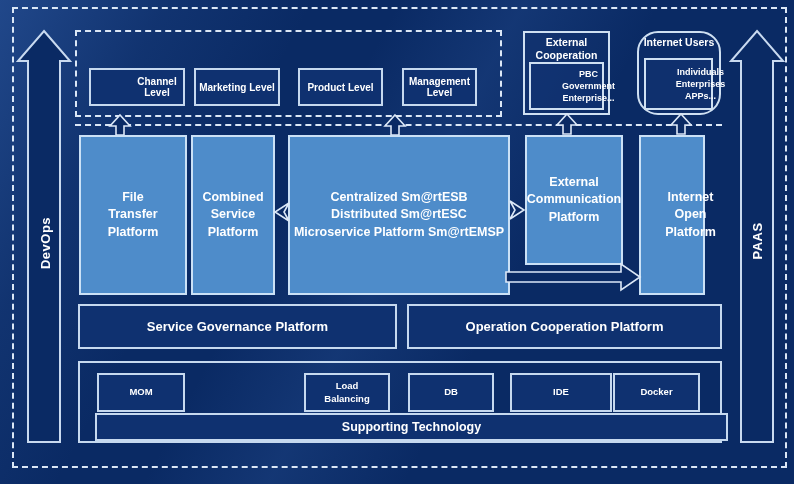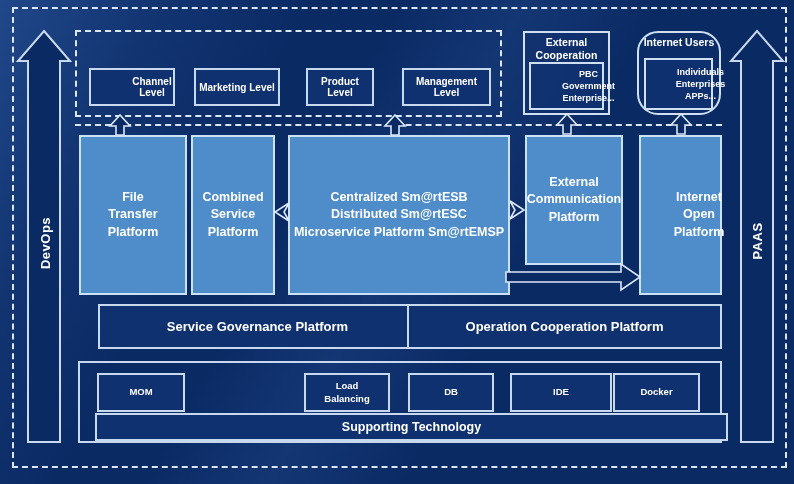--- a/index.html
+++ b/index.html
@@ -56,24 +56,24 @@
     <polygon class="arrow-stroke" points="27,1 53,31 43,31 43,412 11,412 11,31 1,31"></polygon>
   </svg>
   <div class="abs rail-label" style="left:45px;top:243px;">DevOps</div>
 
   <svg style="left:730px;top:30px;" width="54" height="414" viewBox="0 0 54 414">
     <polygon class="arrow-stroke" points="27,1 53,31 43,31 43,412 11,412 11,31 1,31"></polygon>
   </svg>
   <div class="abs rail-label" style="left:757px;top:241px;">PAAS</div>
 
   <div class="abs dashed-box"></div>
-  <div class="abs panel level-box" style="left:89px;width:86px;padding-left:40px;">Channel Level</div>
+  <div class="abs panel level-box" style="left:89px;width:96px;padding-left:40px;">Channel Level</div>
   <div class="abs panel level-box" style="left:194px;width:86px;">Marketing Level</div>
-  <div class="abs panel level-box" style="left:298px;width:68px;margin-left:8px;">Product Level</div>
-  <div class="abs panel level-box" style="left:402px;width:89px;">Management Level</div>
+  <div class="abs panel level-box" style="left:298px;width:85px;">Product Level</div>
+  <div class="abs panel level-box" style="left:402px;width:75px;">Management Level</div>
 
   <div class="abs titled-box" style="left:523px;top:31px;width:87px;height:84px;">
     <div class="ttl preline">External
 Cooperation</div>
   </div>
   <div class="abs inner-box preline" style="left:529px;top:62px;width:75px;height:48px;">PBC Government
 Enterprise...</div>
 
   <div class="abs titled-box" style="left:637px;top:31px;width:84px;height:84px;border-radius:21px;">
     <div class="ttl preline">Internet Users</div>
@@ -102,36 +102,36 @@
 Platform</div>
   <div class="abs lightbox preline" style="left:191px;width:84px;">Combined
 Service
 Platform</div>
   <div class="abs lightbox preline" style="left:288px;width:222px;">Centralized Sm@rtESB
 Distributed Sm@rtESC
 Microservice Platform Sm@rtEMSP</div>
   <div class="abs lightbox preline" style="left:525px;width:98px;height:130px;">External
 Communication
 Platform</div>
-  <div class="abs lightbox preline" style="left:639px;width:83px;padding-left:37px;">Internet
+  <div class="abs lightbox preline" style="left:639px;width:66px;padding-left:37px;">Internet
 Open
 Platform</div>
 
   <svg style="left:274px;top:202px;" width="16" height="20" viewBox="0 0 16 20">
     <polygon class="arrow-thin" points="15,1 1,10 15,19 10,10"></polygon>
   </svg>
   <svg style="left:509px;top:200px;" width="16" height="20" viewBox="0 0 16 20">
     <polygon class="arrow-thin" points="1,1 15,10 1,19 6,10"></polygon>
   </svg>
 
   <svg style="left:505px;top:263px;" width="137" height="28" viewBox="0 0 137 28">
     <polygon class="arrow-thin" points="1,9 116,9 116,1 135,14 116,27 116,19 1,19"></polygon>
   </svg>
 
-  <div class="abs panel gov" style="left:78px;width:319px;margin-left:20px;">Service Governance Platform</div>
+  <div class="abs panel gov" style="left:78px;width:319px;">Service Governance Platform</div>
   <div class="abs panel gov" style="left:407px;width:315px;">Operation Cooperation Platform</div>
 
   <div class="abs support-wrap"></div>
   <div class="abs panel tech preline" style="left:97px;width:88px;">MOM</div>
   <div class="abs panel tech preline" style="left:304px;width:86px;">Load
 Balancing</div>
   <div class="abs panel tech preline" style="left:408px;width:86px;">DB</div>
   <div class="abs panel tech preline" style="left:510px;width:102px;">IDE</div>
   <div class="abs panel tech preline" style="left:613px;width:87px;">Docker</div>
   <div class="abs panel support-bar">Supporting Technology</div>

